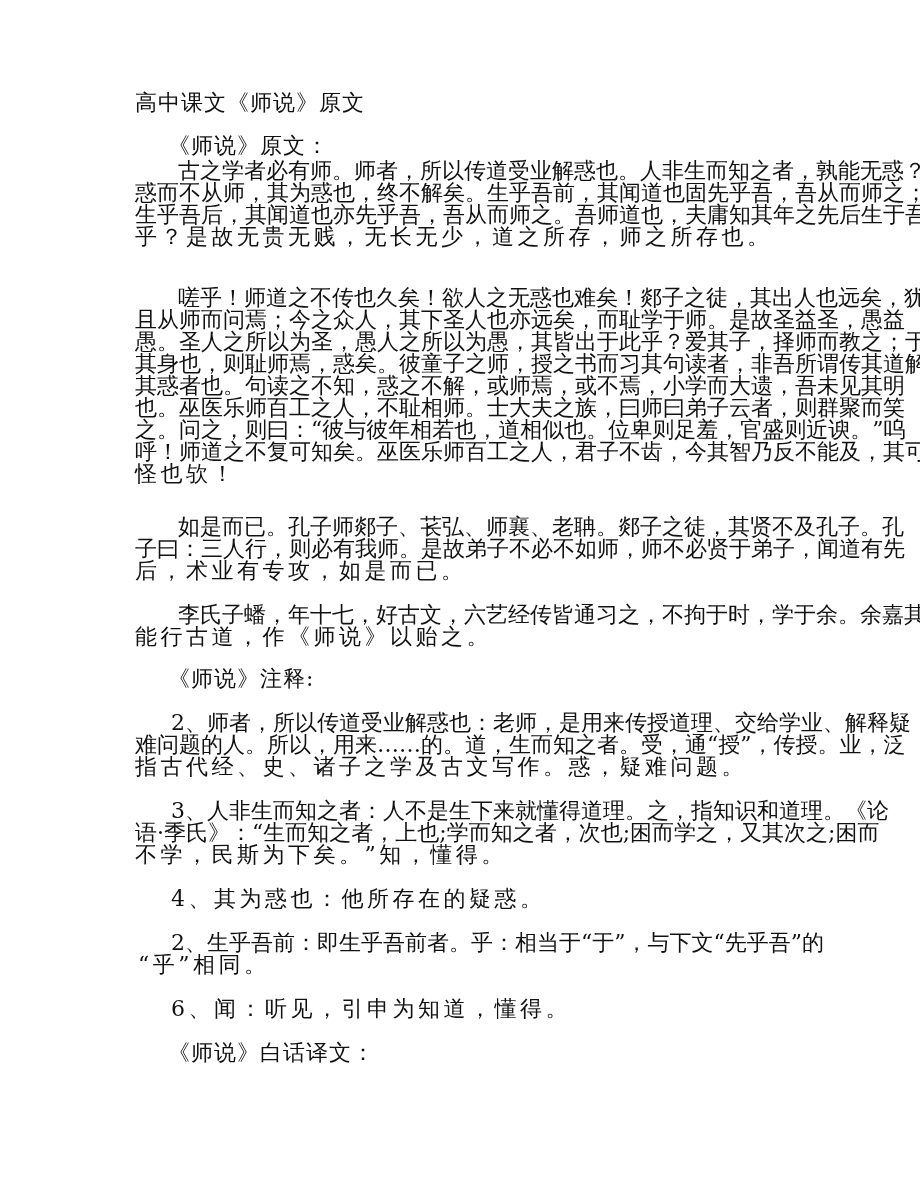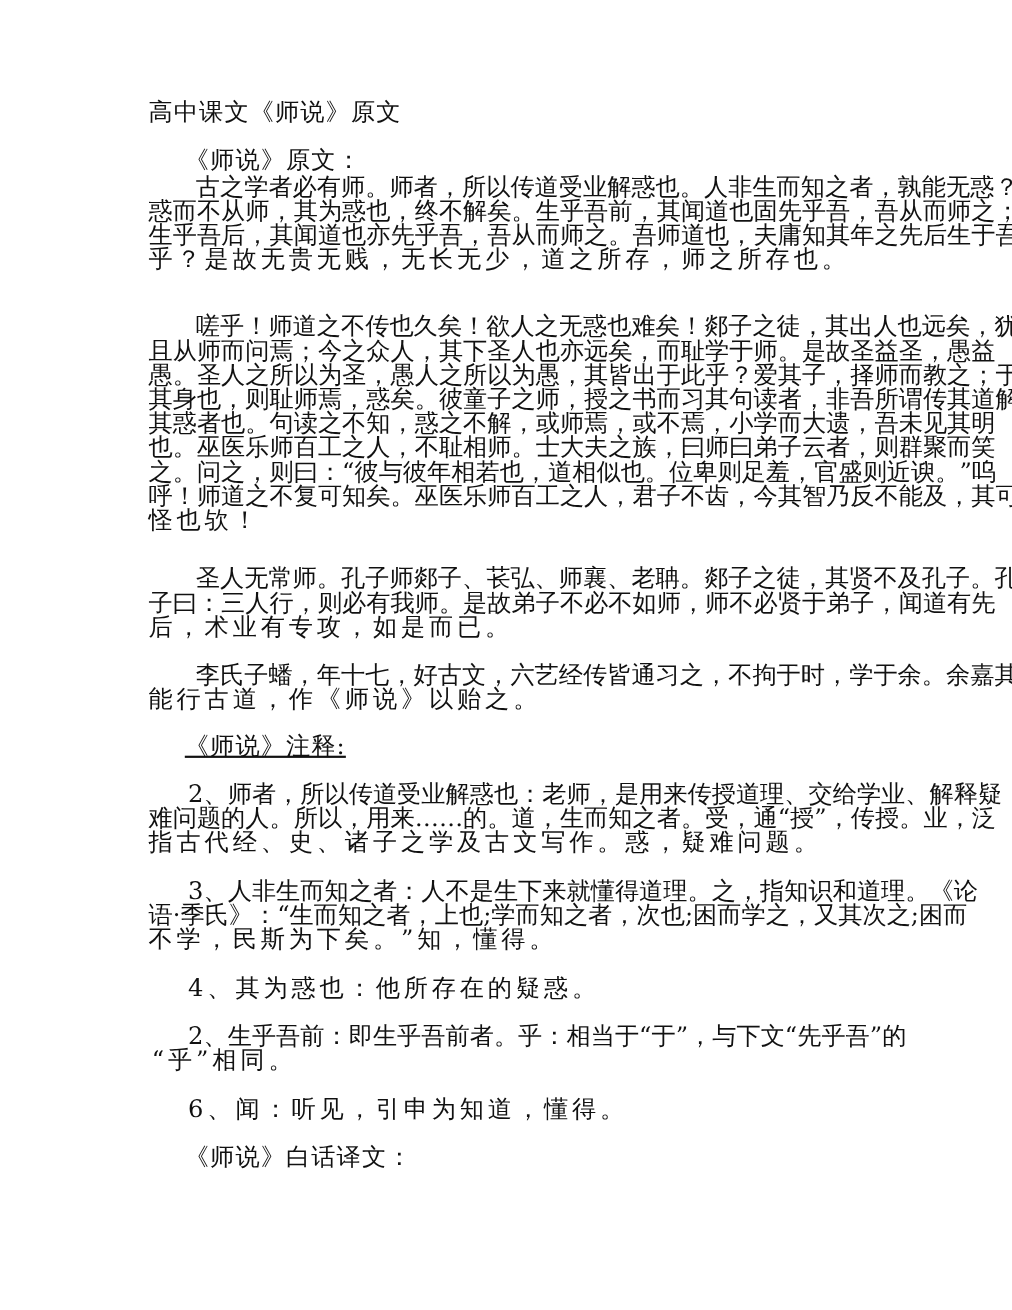--- a/index.html
+++ b/index.html
@@ -27,28 +27,28 @@
   <div class="line ind" style="top:287px">嗟乎！师道之不传也久矣！欲人之无惑也难矣！郯子之徒，其出人也远矣，犹</div>
   <div class="line" style="top:309px;width:625px">且从师而问焉；今之众人，其下圣人也亦远矣，而耻学于师。是故圣益圣，愚益</div>
   <div class="line" style="top:331px">愚。圣人之所以为圣，愚人之所以为愚，其皆出于此乎？爱其子，择师而教之；于</div>
   <div class="line" style="top:353px">其身也，则耻师焉，惑矣。彼童子之师，授之书而习其句读者，非吾所谓传其道解</div>
   <div class="line" style="top:375px;width:625px">其惑者也。句读之不知，惑之不解，或师焉，或不焉，小学而大遗，吾未见其明</div>
   <div class="line" style="top:397px;width:625px">也。巫医乐师百工之人，不耻相师。士大夫之族，曰师曰弟子云者，则群聚而笑</div>
   <div class="line" style="top:419px">之。问之，则曰：“彼与彼年相若也，道相似也。位卑则足羞，官盛则近谀。”呜</div>
   <div class="line" style="top:441px">呼！师道之不复可知矣。巫医乐师百工之人，君子不齿，今其智乃反不能及，其可</div>
   <div class="line short" style="top:463px">怪也欤！</div>
 
-  <div class="line ind" style="top:516px">圣人无常师。孔子师郯子、苌弘、师襄、老聃。郯子之徒，其贤不及孔子。孔</div>
+  <div class="line ind" style="top:516px">如是而已。孔子师郯子、苌弘、师襄、老聃。郯子之徒，其贤不及孔子。孔</div>
   <div class="line" style="top:538px;width:625px">子曰：三人行，则必有我师。是故弟子不必不如师，师不必贤于弟子，闻道有先</div>
   <div class="line short" style="top:560px">后，术业有专攻，如是而已。</div>
 
   <div class="line ind" style="top:604px">李氏子蟠，年十七，好古文，六艺经传皆通习之，不拘于时，学于余。余嘉其</div>
   <div class="line short" style="top:626px">能行古道，作《师说》以贻之。</div>
 
-  <div class="line short" style="top:668px;left:168px;letter-spacing:1px;text-decoration:underline;">《师说》注释:</div>
+  <div class="line short" style="top:668px;left:168px;letter-spacing:1px;">《师说》注释:</div>
 
   <div class="line ind1" style="top:712px">2、师者，所以传道受业解惑也：老师，是用来传授道理、交给学业、解释疑</div>
   <div class="line" style="top:734px">难问题的人。所以，用来……的。道，生而知之者。受，通“授”，传授。业，泛</div>
   <div class="line short" style="top:756px">指古代经、史、诸子之学及古文写作。惑，疑难问题。</div>
 
   <div class="line ind1" style="top:800px;width:625px">3、人非生而知之者：人不是生下来就懂得道理。之，指知识和道理。《论</div>
   <div class="line" style="top:822px;width:637px">语·季氏》：“生而知之者，上也;学而知之者，次也;困而学之，又其次之;困而</div>
   <div class="line short" style="top:844px">不学，民斯为下矣。”知，懂得。</div>
 
   <div class="line ind1 short" style="top:888px">4、其为惑也：他所存在的疑惑。</div>

